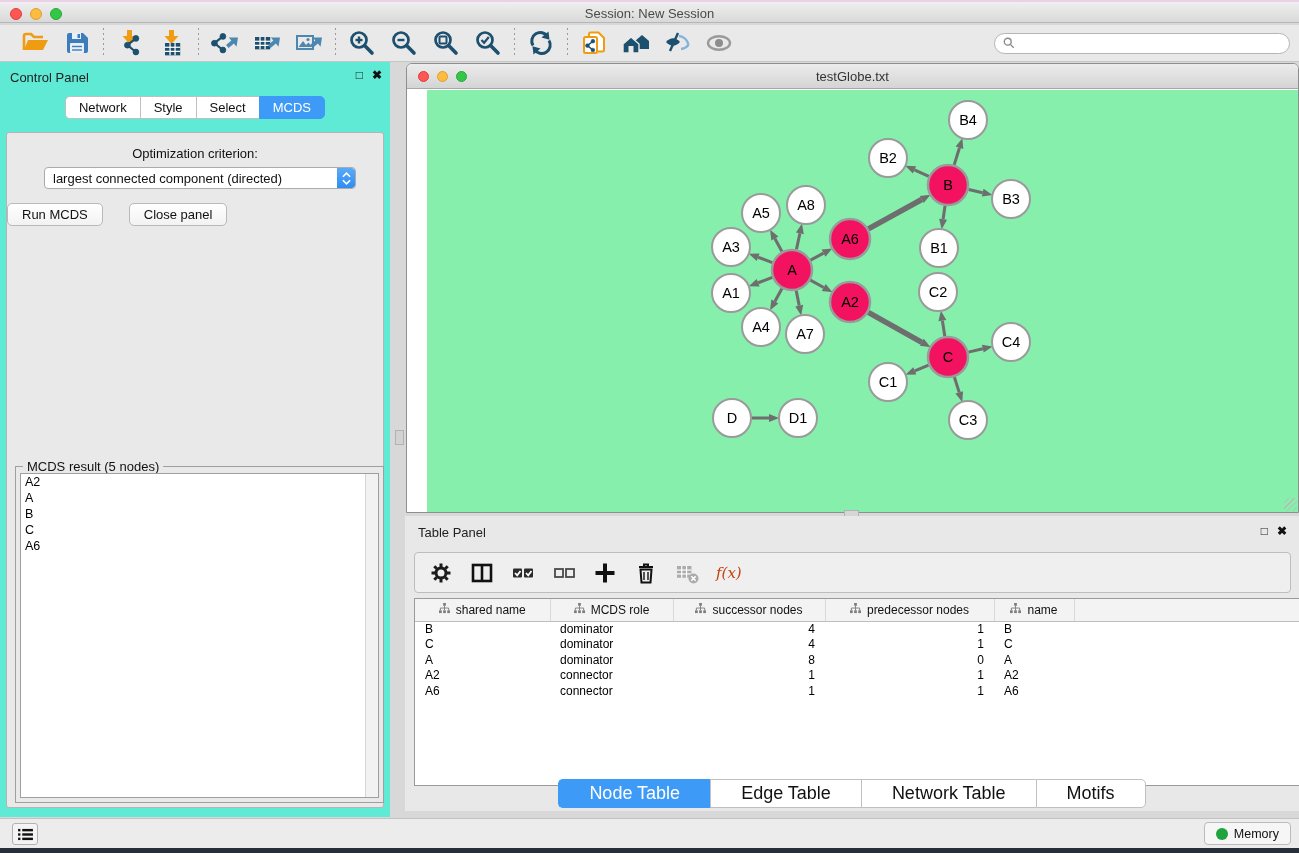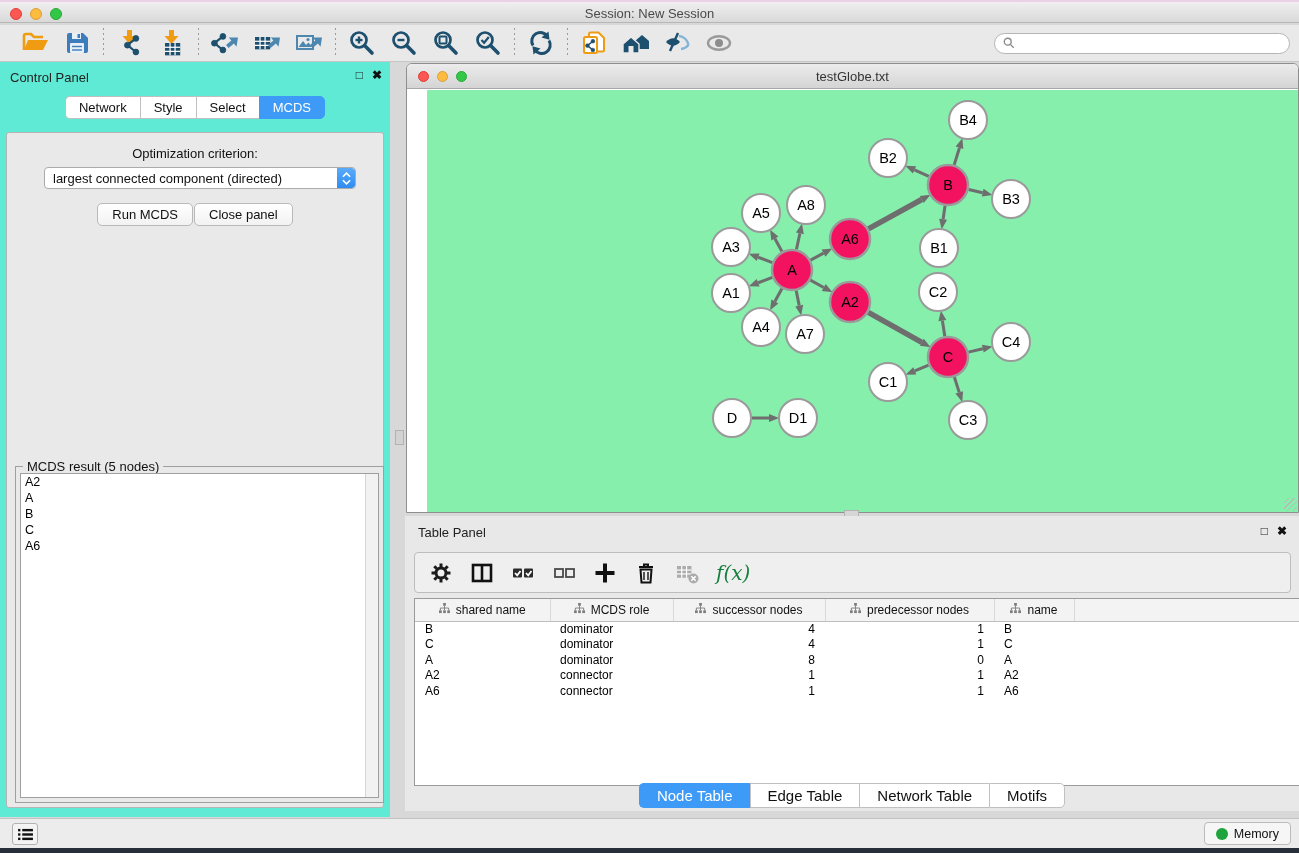--- a/index.html
+++ b/index.html
@@ -51,21 +51,21 @@
   #cp-tabs { position:absolute; left:0; right:0; top:34px; justify-content:center; z-index:2; }
   .cp-content { position:absolute; left:6px; top:63px; width:378px; height:676px;
     background:#e9e9e9; border:1px solid #b5b5b5; border-radius:3px;margin-top:7px; }
   .crit-label { position:absolute; left:0; right:0; top:13px; text-align:center; font-size:13px; color:#111; }
   .dropdown { position:absolute; left:37px; top:34px; width:312px; height:22px; background:#fff;
     border:1px solid #ababab; border-radius:4px; display:flex; align-items:center; overflow:hidden; }
   .dropdown .dd-text { flex:1; font-size:13px; padding:0 8px; color:#111; white-space:nowrap; }
   .dropdown .dd-step { width:18px; height:100%; background:linear-gradient(#59aaf9,#2f8cf2);
     border-radius:0 3px 3px 0; display:flex; flex-direction:column; align-items:center; justify-content:center; gap:1px; }
   .dd-step svg { width:9px; height:6px; }
-  .btn-row { position:absolute; left:0; right:0; top:70px; display:flex; justify-content:center; gap:1px; }
+  .btn-row { position:absolute; left:0; right:0; top:70px; display:flex; gap:26px; }
   .mac-btn { background:linear-gradient(#ffffff,#f2f2f2); border:1px solid #b9b9b9; border-radius:5px;
     font-size:13px; color:#111; padding:3px 14px; font-family:"Liberation Sans",sans-serif; }
 
   .fieldset { position:absolute; left:8px; top:333px; width:369px; height:337px;
     border:1px solid #9f9f9f; }
   .fieldset .legend { position:absolute; left:7px; top:-8px; background:#e9e9e9;
     padding:0 4px; font-size:13px; color:#111; }
   .mcds-list { position:absolute; left:4px; top:6px; right:4px; bottom:4px; background:#fff;
     border:1px solid #9f9f9f; overflow:hidden; }
   .mcds-list .scroll { position:absolute; right:0; top:0; bottom:0; width:13px;
@@ -95,34 +95,34 @@
   
   .table-panel { position:absolute; left:405px; top:516px; width:894px; height:295px; background:#e8e8e8; }
   .table-panel .pn-head { position:relative; height:30px; }
   .table-panel .pn-head .ptitle { position:absolute; left:13px; top:9px; font-size:13px; color:#222; }
   .table-panel .panel-btns { top:9px; right:12px; }
   .tp-toolbar { position:absolute; left:9px; top:36px; width:877px; height:41px;
     border:1px solid #bdbdbd; border-radius:4px; background:#efefef;
     display:flex; align-items:center; gap:17px; padding:0 14px; }
   .tp-icon { display:flex; align-items:center; justify-content:center; height:26px; }
   .tp-icon svg { width:24px; height:24px; }
-  .fx-text { font-family:"DejaVu Serif", serif; font-style:italic; font-size:20px; color:#15803d; }
+  .fx-text { font-family:"DejaVu Serif", serif; font-style:italic; font-size:15px; color:#c2410c; }
 
   .grid-wrap { position:absolute; left:9px; top:82px; width:1034px; height:188px;
     background:#fff; border:1px solid #9a9a9a; overflow:hidden; }
   table.datagrid { border-collapse:collapse; width:100%; table-layout:fixed; }
   table.datagrid th { height:22px; background:#f3f3f3; border-right:1px solid #d9d9d9;
     border-bottom:1px solid #bfbfbf; font-size:12px; font-weight:normal; color:#111; text-align:center; }
   table.datagrid th .th-inner { display:flex; align-items:center; justify-content:center; gap:6px; }
   table.datagrid th svg { width:11px; height:11px; flex:none; }
   table.datagrid td { height:15.5px; font-size:12px; color:#000; padding:0 10px; white-space:nowrap; overflow:hidden; }
   td.num { text-align:right; }
 
   #bottom-tabs { position:absolute; left:0; right:0; bottom:3px; justify-content:center; }
-  #bottom-tabs .seg-tab { font-size:15px; padding:3px 17px; }
+  #bottom-tabs .seg-tab { font-size:18px; padding:3px 30px; }
 
   
   .statusbar { position:absolute; left:0; top:818px; width:1299px; height:30px;
     background:#ececec; border-top:1px solid #c2c2c2; }
   .list-btn { position:absolute; left:12px; top:4px; width:26px; height:22px;
     background:#f4f4f4; border:1px solid #b2b2b2; border-radius:3px;
     display:flex; align-items:center; justify-content:center; }
   .list-btn svg { width:15px; height:13px; }
   .memory-btn { position:absolute; right:8px; top:3px; height:23px;
     background:#f6f6f6; border:1px solid #bbb; border-radius:4px;

